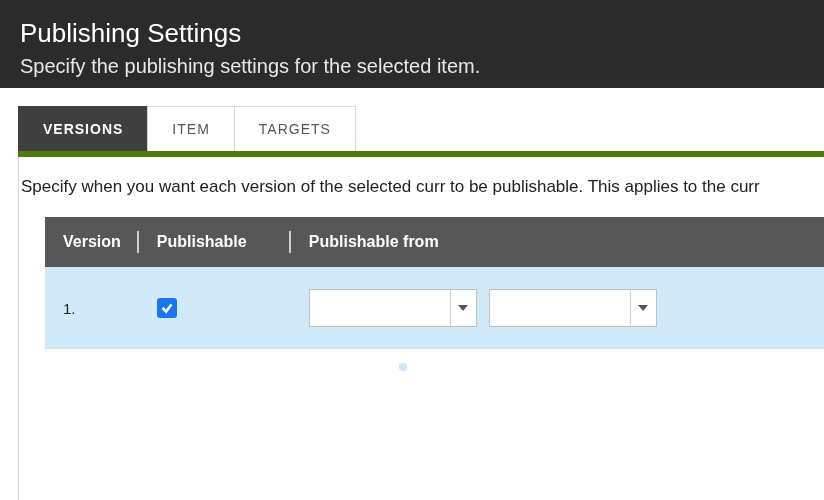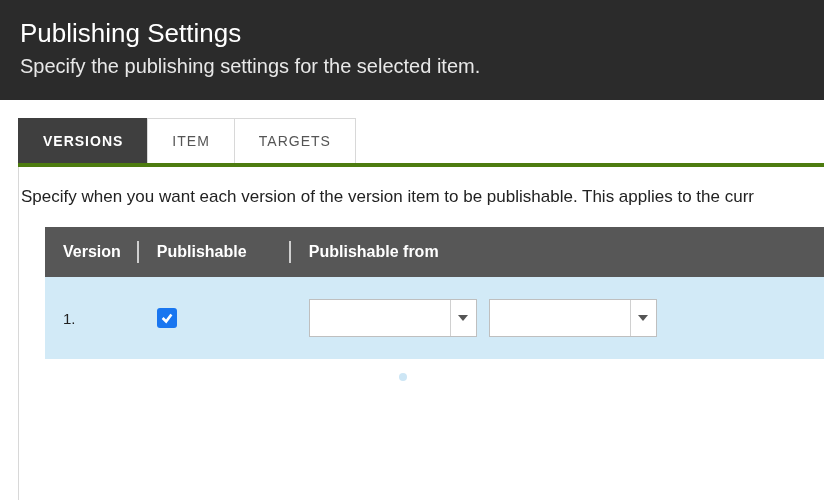--- a/index.html
+++ b/index.html
@@ -6,38 +6,38 @@
     body {
       font-family: 'Segoe UI', Arial, sans-serif;
       background: #fff;
       width: 824px;
       height: 500px;
       overflow: hidden;
     }
     .header {
       background: #2b2b2b;
       color: #fff;
-      padding: 18px 20px 22px 20px;
+      padding: 18px 20px 10px 20px;
     }
     .header-title {
       font-size: 26px;
       font-weight: 400;
       margin-bottom: 6px;
     }
     .header-subtitle {
       font-size: 20px;
       font-weight: 400;
       color: #e8e8e8;
     }
     .content {
       padding: 18px 0 0 18px;
     }
     .tabs {
       display: flex;
-      border-bottom: 4px solid #4d7c0f;
+      border-bottom: 6px solid #4d7c0f;
     }
     .tab {
       padding: 14px 24px;
       font-size: 14px;
       letter-spacing: 1px;
       cursor: pointer;
       border: 1px solid #d8d8d8;
       border-bottom: none;
       color: #555;
       background: #fff;
@@ -163,21 +163,21 @@
 </div>
 
 <div class="content">
   <div class="tabs">
     <div class="tab active">VERSIONS</div>
     <div class="tab">ITEM</div>
     <div class="tab">TARGETS</div>
   </div>
 
   <div class="tab-content">
-    <div class="intro">Specify when you want each version of the version item to be publishable. This applies to the curr</div>
+    <div class="intro">Specify when you want each version of the selected curr to be publishable. This applies to the curr</div>
 
     <table class="table">
       <thead>
         <tr class="thead-row">
           <th class="th th-version th-divider">Version</th>
           <th class="th th-publishable th-divider">Publishable</th>
           <th class="th">Publishable from</th>
         </tr>
       </thead>
       <tbody>

